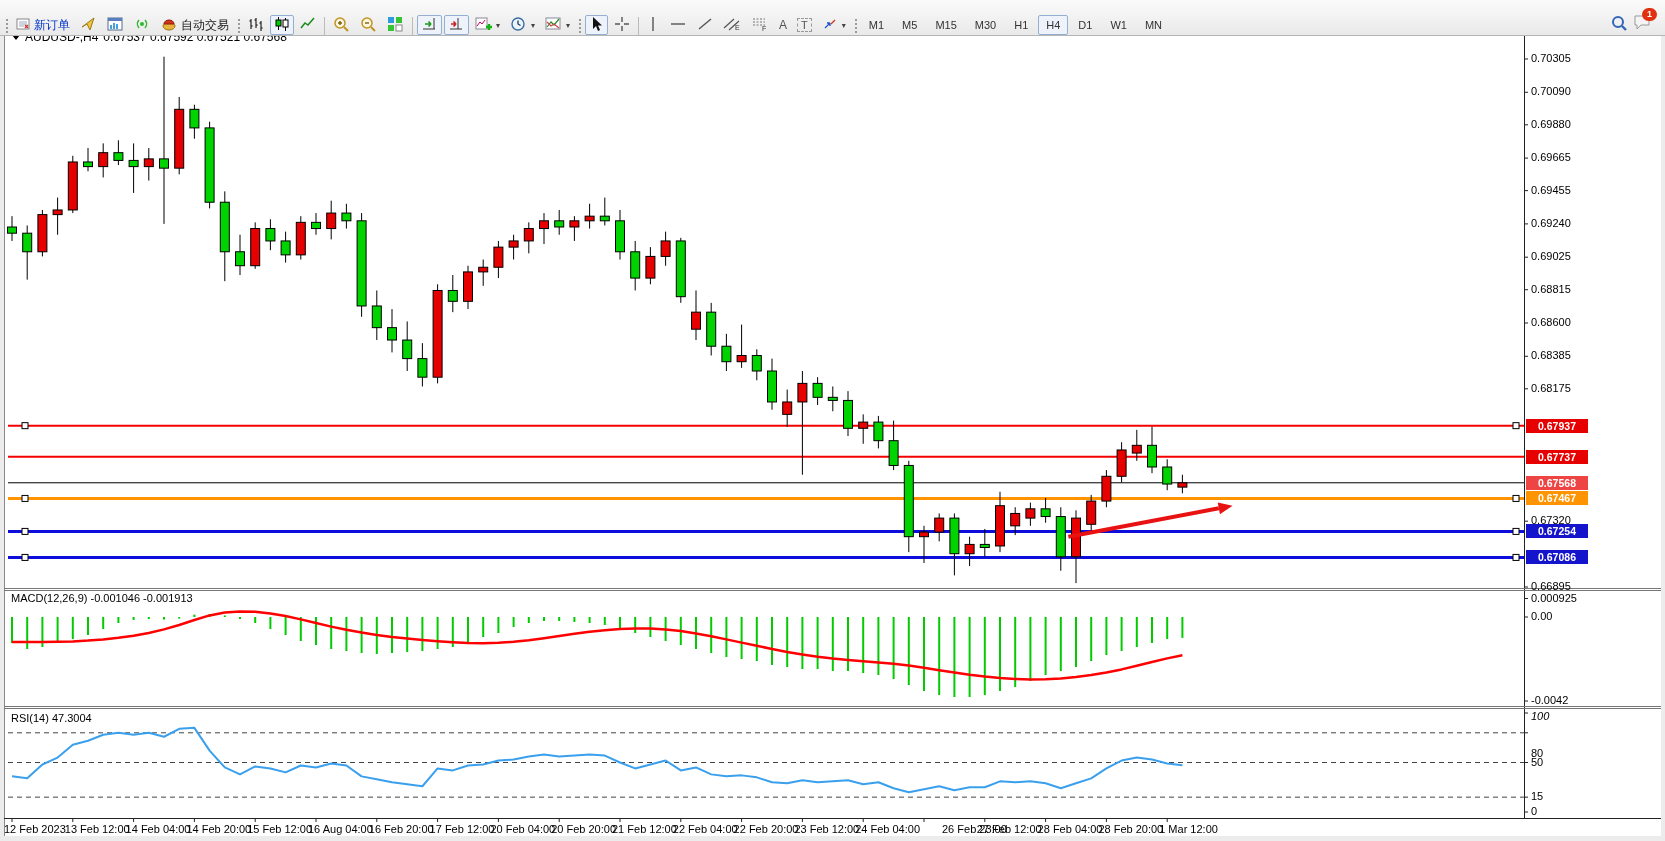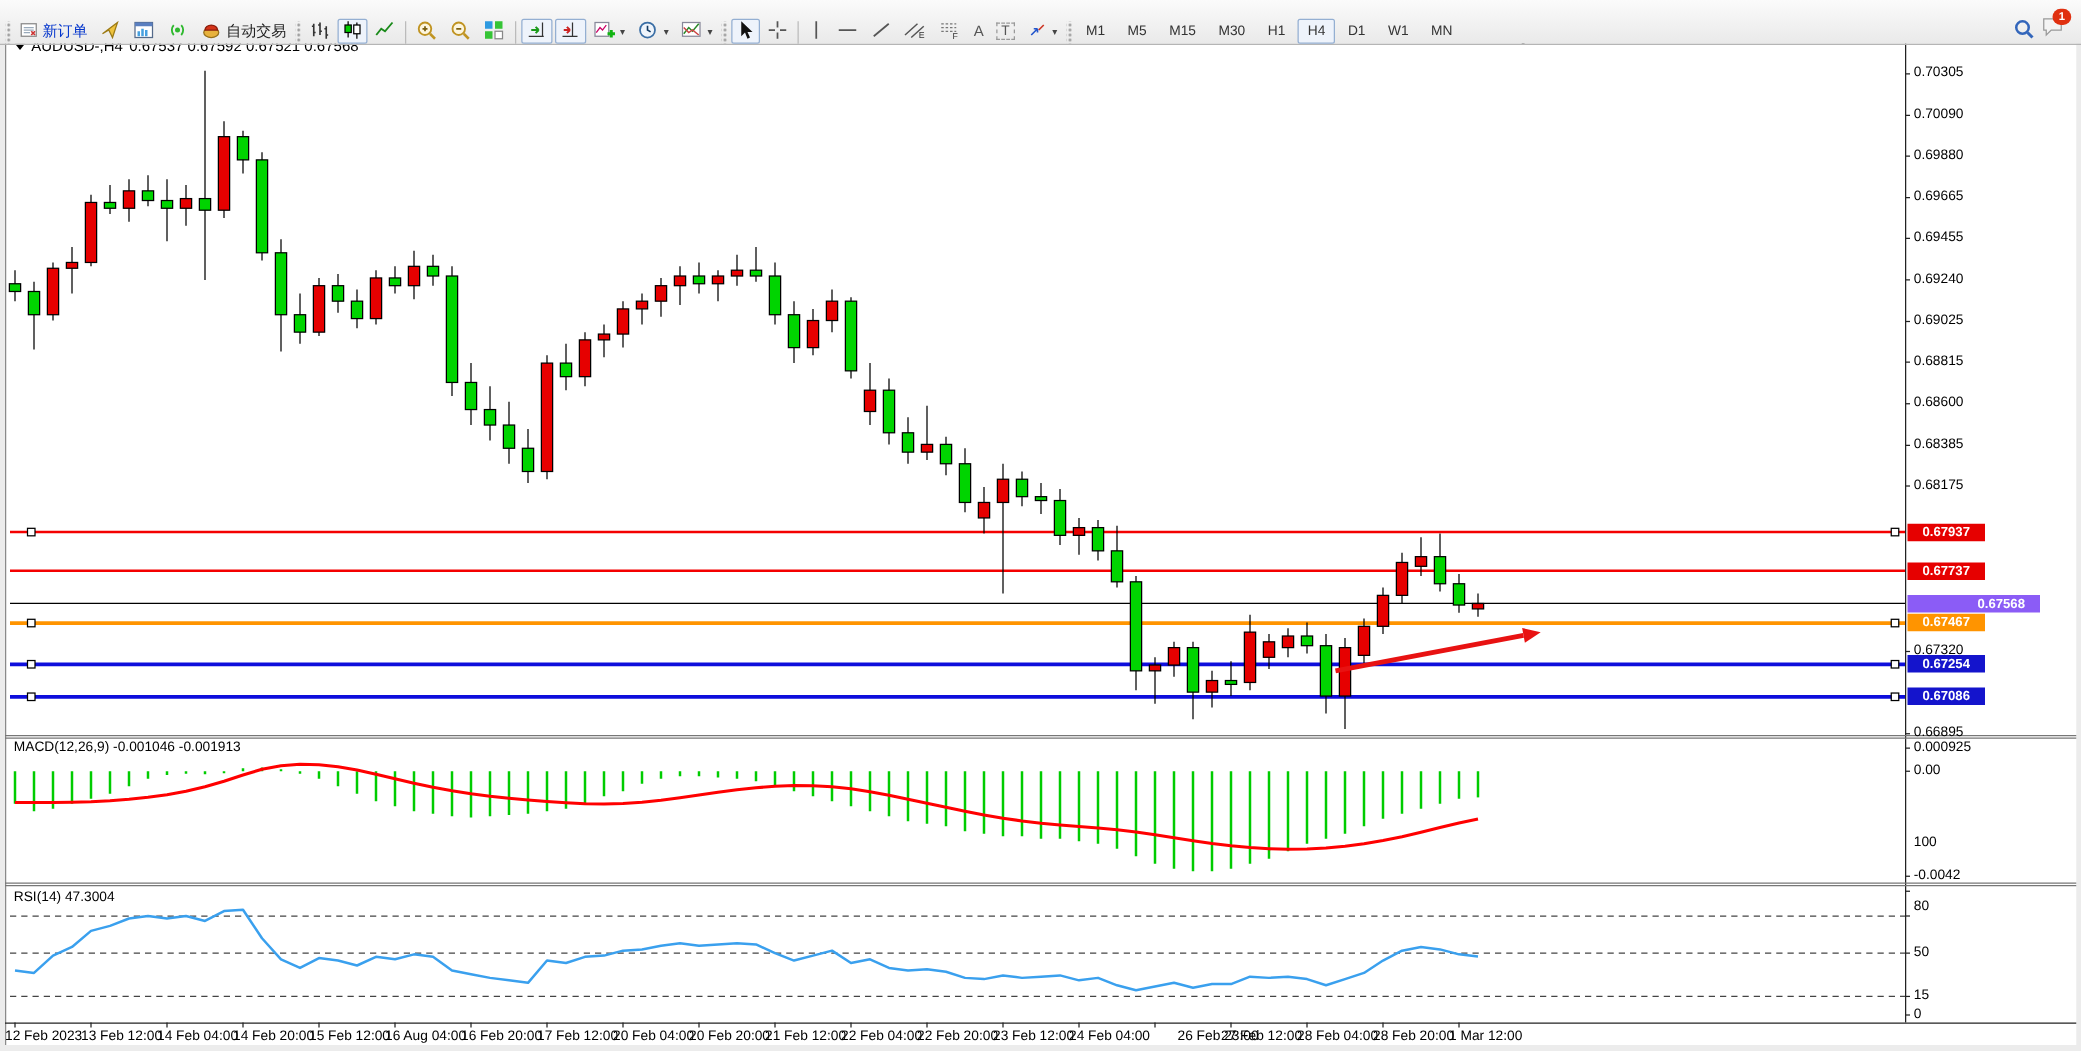--- a/index.html
+++ b/index.html
@@ -630,29 +630,29 @@
       <div class="axis-lab" style="top: 192.903px;">0.69240</div>
       <div class="axis-lab" style="top: 226.194px;">0.69025</div>
       <div class="axis-lab" style="top: 258.71px;">0.68815</div>
       <div class="axis-lab" style="top: 292px;">0.68600</div>
       <div class="axis-lab" style="top: 325.29px;">0.68385</div>
       <div class="axis-lab" style="top: 357.806px;">0.68175</div>
       <div class="axis-lab" style="top: 490.194px;">0.67320</div>
       <div class="axis-lab" style="top: 556px;">0.66895</div>
       <div class="price-badge" style="top: 394.658px; background: rgb(230, 0, 0);">0.67937</div>
       <div class="price-badge" style="top: 425.626px; background: rgb(230, 0, 0);">0.67737</div>
-      <div class="price-badge" style="top: 451.794px; background: #8b5cf6; padding-left: 44px;">0.67568</div>
+      <div class="price-badge" style="top: 451.794px; background: #ef4444;">0.67568</div>
       <div class="price-badge" style="top: 467.432px; background: rgb(255, 148, 0);">0.67467</div>
       <div class="price-badge" style="top: 500.413px; background: rgb(20, 20, 204);">0.67254</div>
       <div class="price-badge" style="top: 526.426px; background: rgb(20, 20, 204);">0.67086</div>
       <div class="axis-lab" style="top: 567.5px;">0.000925</div>
       <div class="axis-lab" style="top: 586px;">0.00</div>
       <div class="axis-lab" style="top: 670px;">-0.0042</div>
-      <div class="axis-lab" style="top: 644px;">100</div>
-      <div class="axis-lab" style="top: 695px;">80</div>
+      <div class="axis-lab" style="top: 686px; font-style: italic;">100</div>
+      <div class="axis-lab" style="top: 723px;">80</div>
       <div class="axis-lab" style="top: 731.5px;">50</div>
       <div class="axis-lab" style="top: 766.15px;">15</div>
       <div class="axis-lab" style="top: 781px;">0</div>
       <div class="time-lab" style="left: 4px;">12 Feb 2023</div>
       <div class="time-lab" style="left: 64.8px;">13 Feb 12:00</div>
       <div class="time-lab" style="left: 125.6px;">14 Feb 04:00</div>
       <div class="time-lab" style="left: 186.4px;">14 Feb 20:00</div>
       <div class="time-lab" style="left: 247.2px;">15 Feb 12:00</div>
       <div class="time-lab" style="left: 308px;">16 Aug 04:00</div>
       <div class="time-lab" style="left: 368.8px;">16 Feb 20:00</div>

